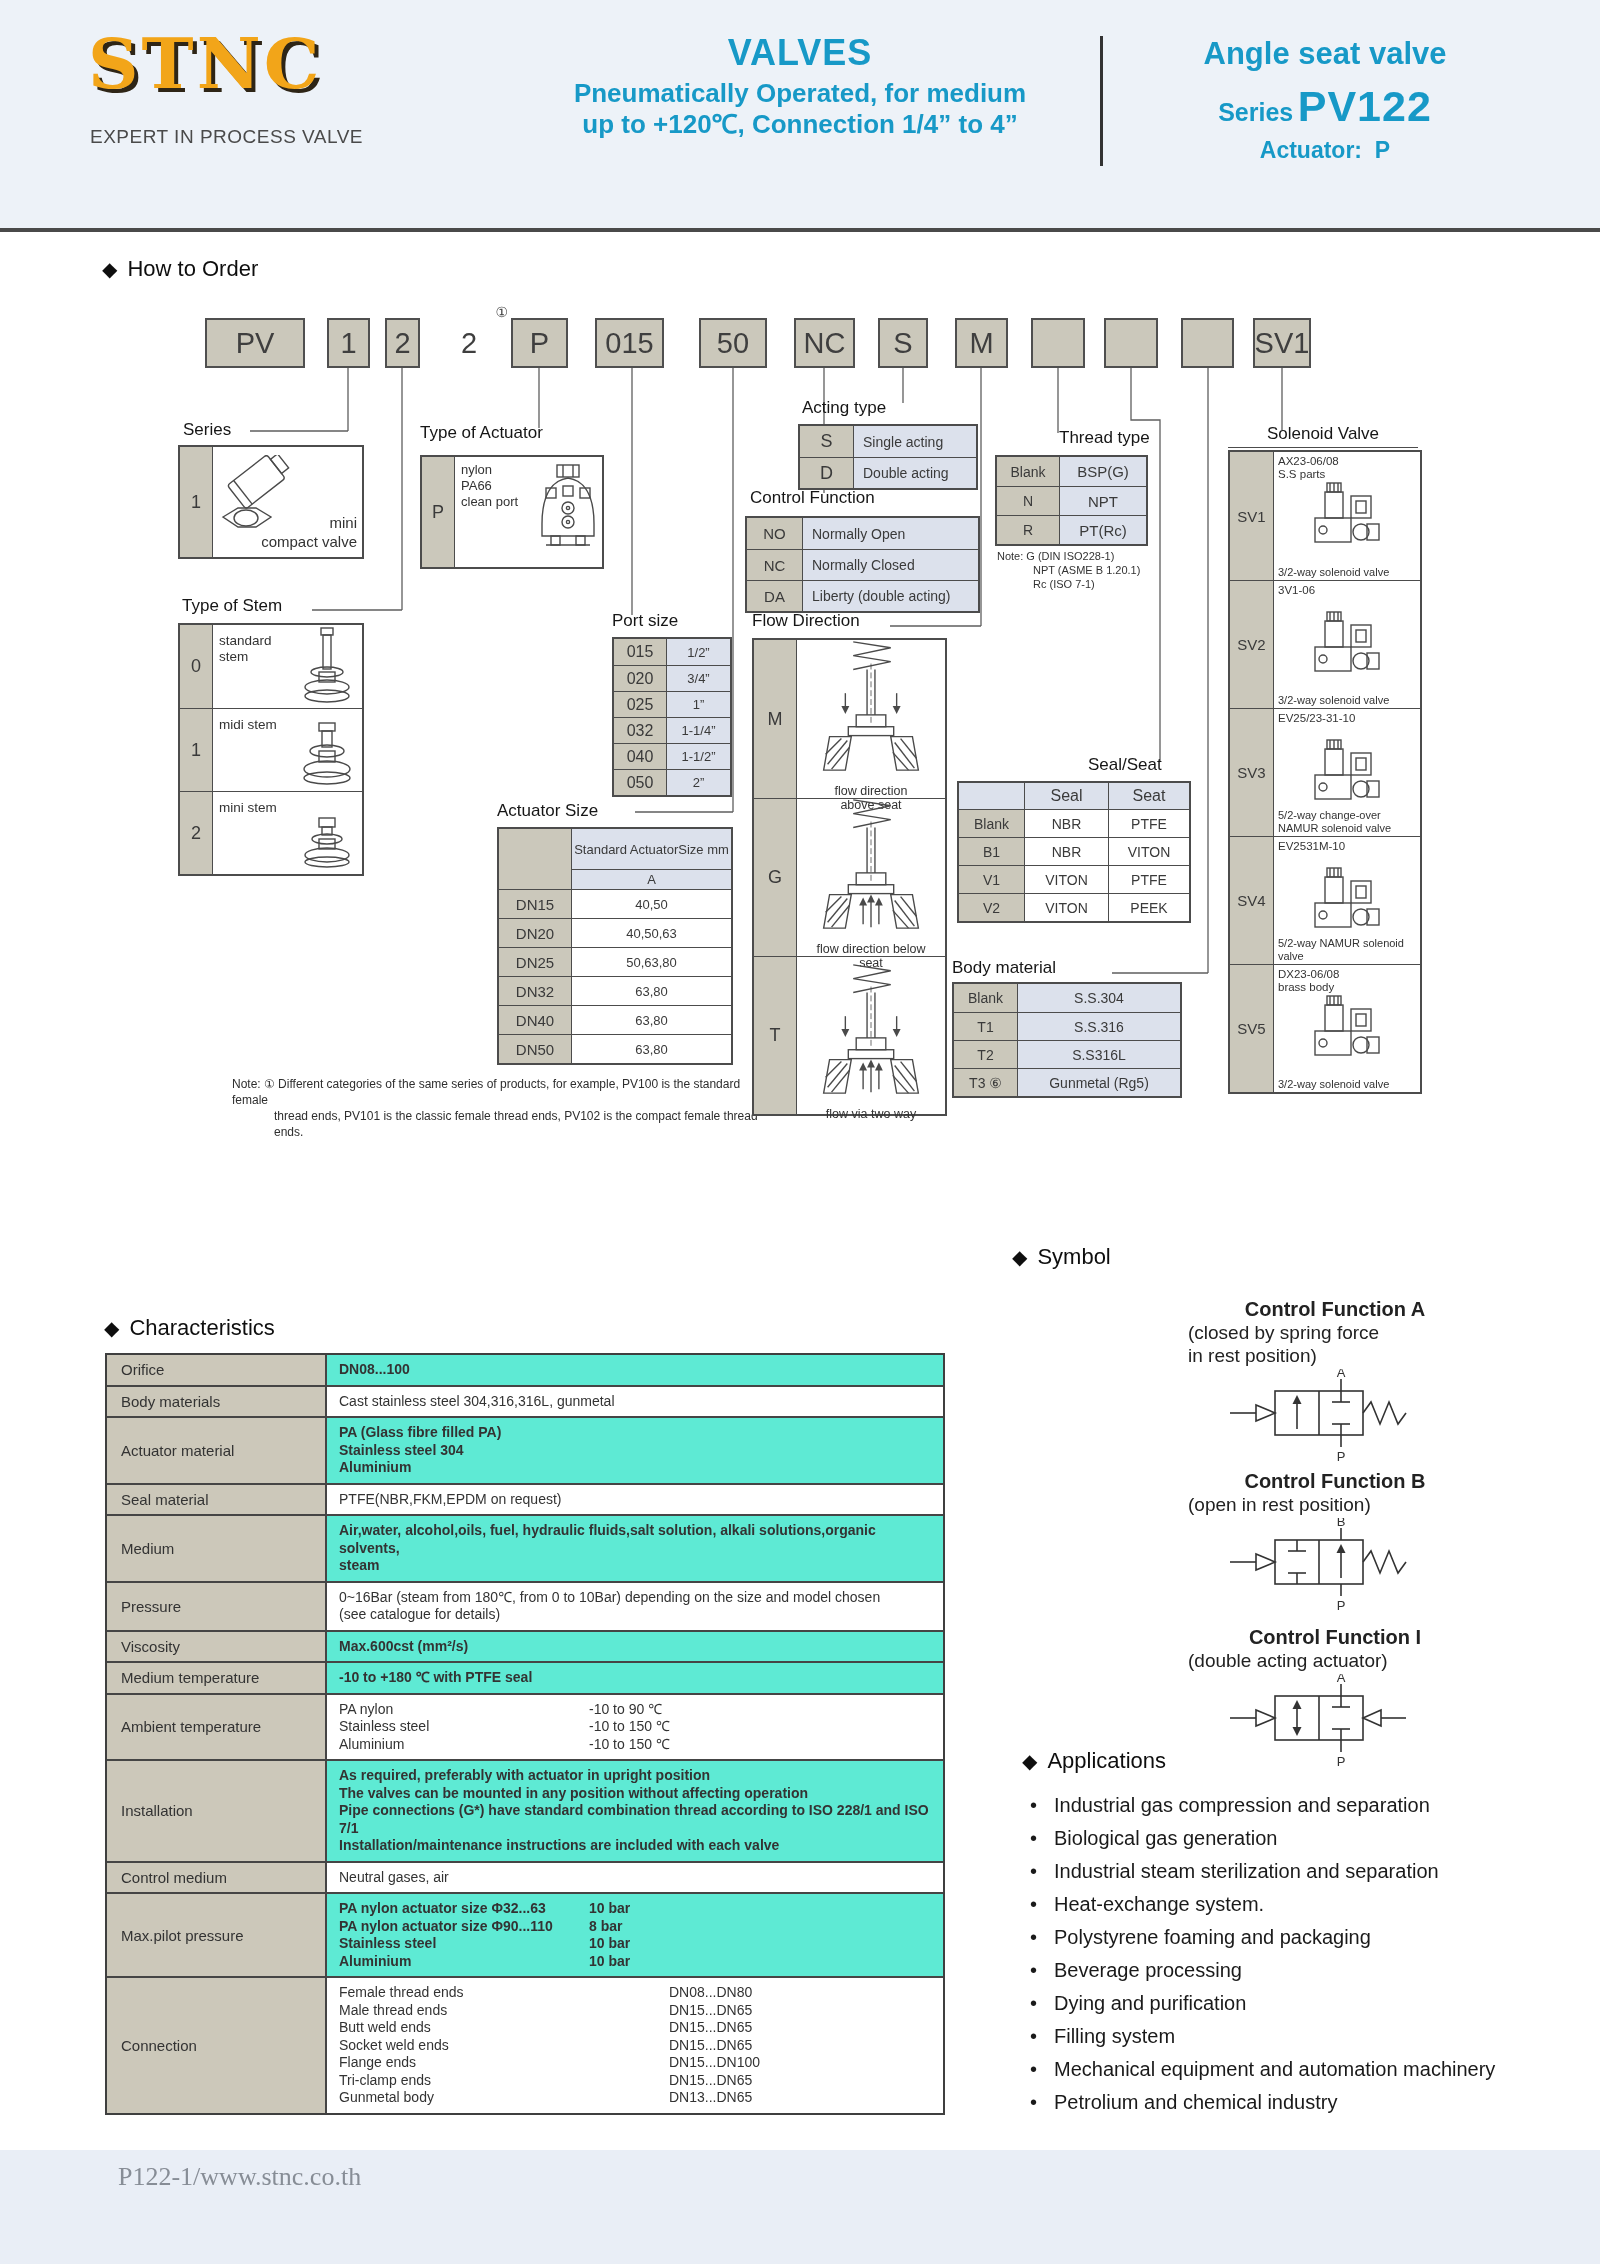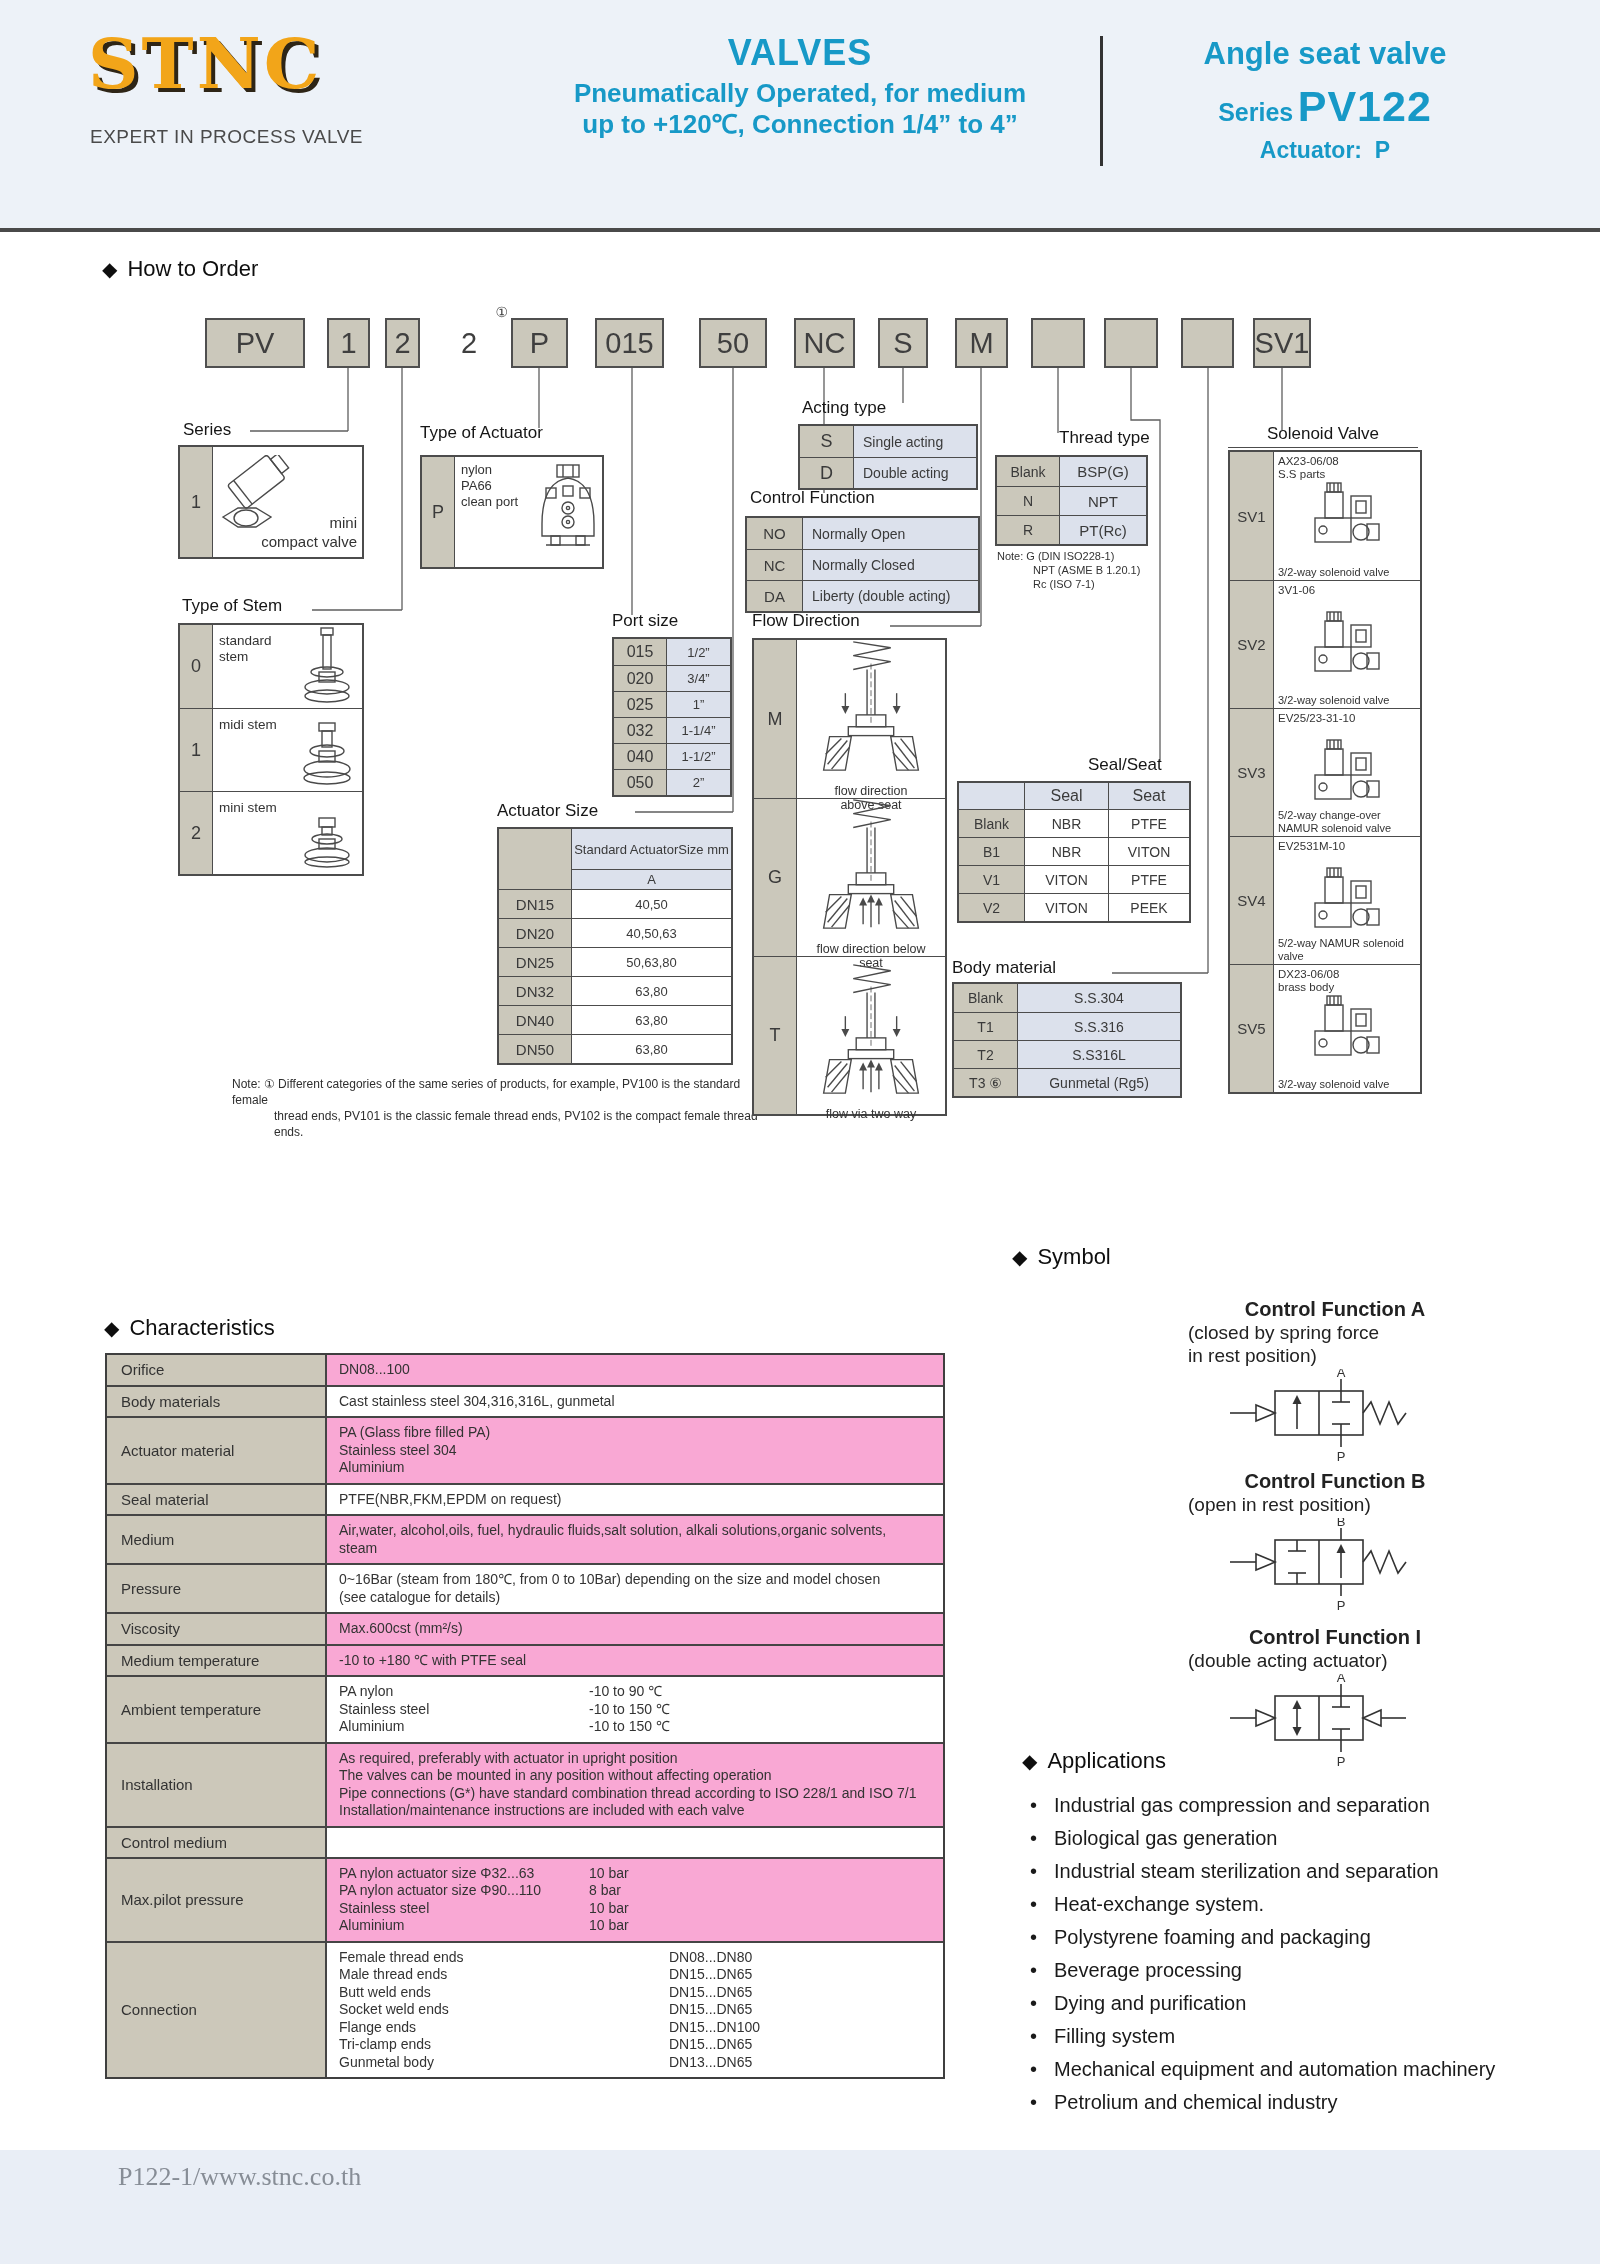--- a/index.html
+++ b/index.html
@@ -64,21 +64,21 @@
   .order-note{position:absolute;left:232px;top:1076px;width:540px;font-size:12px;line-height:16px;color:#2e2e2e;}
   
   .characteristics{position:absolute;left:105px;top:1353px;width:836px;border:2.5px solid #3f3f3f;background:#fff;}
   .ch-row{display:flex;}
   .ch-row + .ch-row{border-top:2px solid #454545;}
   .ch-key{width:220px;flex:0 0 220px;background:#ccc8ba;padding:6px 6px 6px 14px;display:flex;flex-direction:column;
           justify-content:center;border-right:2px solid #454545;font-size:15px;color:#333;box-sizing:border-box;}
   .ch-sub{font-size:11.5px;color:#555;margin-top:1px;}
   .ch-val{flex:1;padding:6px 12px;font-size:14px;color:#333;display:flex;flex-direction:column;
           justify-content:center;line-height:17.5px;box-sizing:border-box;}
-  .ch-row.bluerow .ch-val{background:#f9a8d4;}
+  .ch-row.bluerow .ch-val{background:#5eead4;font-weight:bold;}
   .ch-pair{display:grid;grid-template-columns:250px 1fr;}
   .ch-pair.wide{grid-template-columns:330px 1fr;}
   
   .sym-item{position:absolute;left:1180px;width:310px;}
   .sym-title{font-size:20px;font-weight:bold;color:#222;text-align:center;}
   .sym-sub{font-size:19px;color:#222;line-height:23px;padding-left:8px;}
   .sym-art{display:block;margin:2px auto 0;}
   .apps{position:absolute;left:1030px;top:1794px;width:478px;}
   .app-item{display:flex;font-size:20px;color:#1a1a1a;line-height:23px;margin-bottom:10px;}
   .app-item .bullet{width:24px;flex:0 0 24px;}
@@ -711,20 +711,23 @@
         <div class="ch-val">
           <div>As required, preferably with actuator in upright position</div>
           <div>The valves can be mounted in any position without affecting operation</div>
           <div>Pipe connections (G*) have standard combination thread according to ISO 228/1 and ISO 7/1</div>
           <div>Installation/maintenance  instructions are included with each valve</div>
         </div>
       </div>
       <div class="ch-row">
         <div class="ch-key">
           <div>Control medium</div>
+        </div>
+        <div class="ch-val">
+          <div>Neutral gases, air</div>
         </div>
       </div>
       <div class="ch-row bluerow">
         <div class="ch-key">
           <div>Max.pilot pressure</div>
         </div>
         <div class="ch-val">
           <div class="ch-pair">
             <span>PA nylon actuator size Φ32...63</span>
             <span>10 bar</span>

